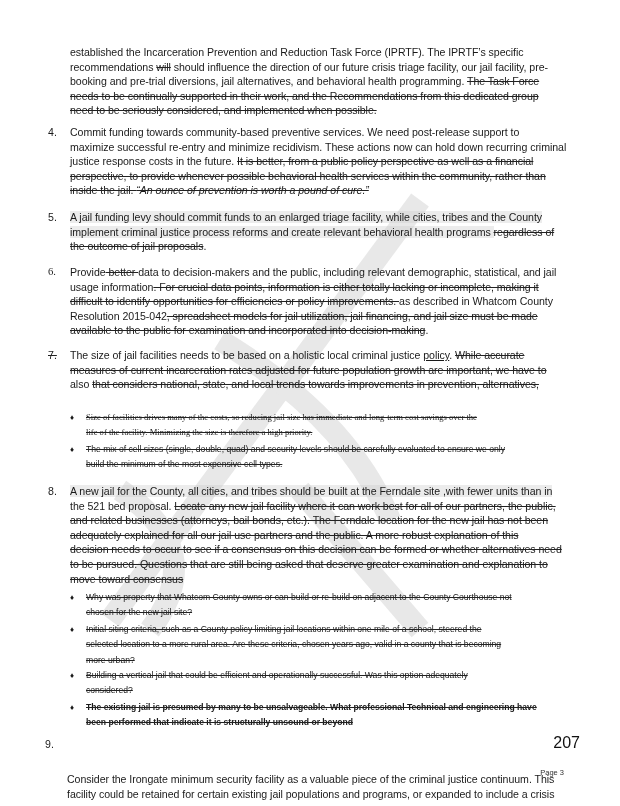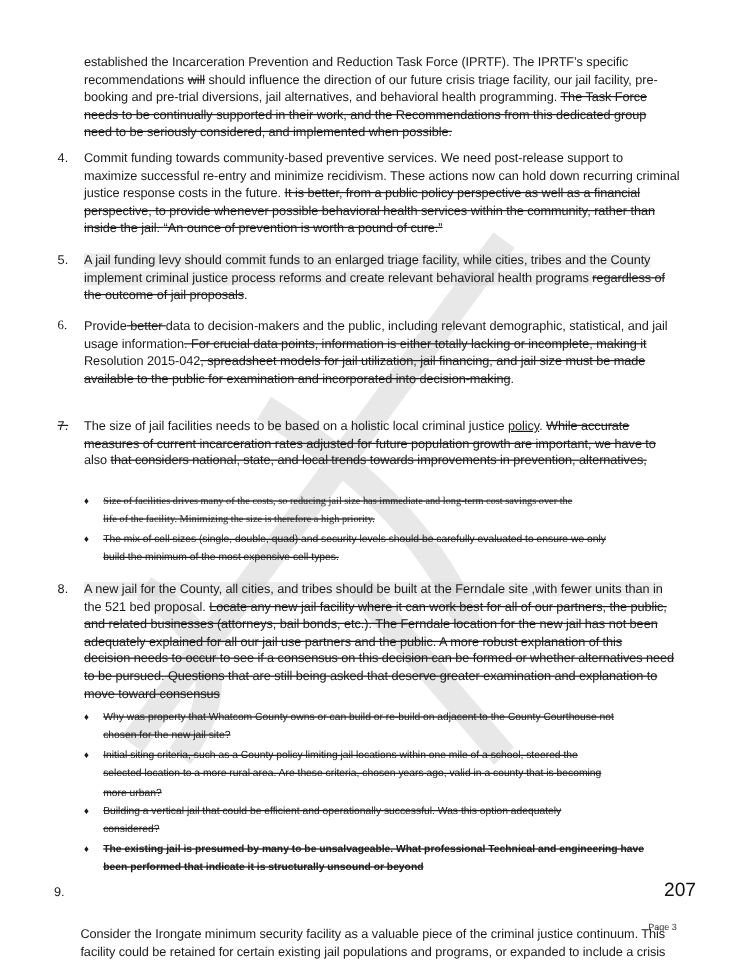--- a/index.html
+++ b/index.html
@@ -16,21 +16,21 @@
     .content { position: absolute; left: 0; top: 0; width: 620px; z-index: 1; }
     .para {
       position: absolute; font-size: 10.6px; line-height: 14.6px;
       letter-spacing: -0.05px;
     }
     .num { position: absolute; font-size: 10.6px; line-height: 14.6px; }
     .bullet-row { position: absolute; font-size: 8.6px; line-height: 15.4px; }
     .bullet-glyph { position: absolute; font-size: 8px; line-height: 15.4px; }
     s { text-decoration: line-through; text-decoration-color: #222; margin-top: 48px; }
     .u { text-decoration: underline; }
-    .it { }
+    .it { font-style: italic; }
     .hl { background: rgba(200,200,200,0.35); }
     .serif { font-family: "Liberation Serif", "DejaVu Serif", serif; }
     .pagelabel { position: absolute; right: 56px; top: 768px; font-size: 7.5px; color: #333; }
     .pagenum { position: absolute; right: 40px; top: 734px; font-size: 16px; color: #111; font-family: "Liberation Sans", sans-serif; }
   </style>
 </head>
 <body>
 
 <div class="page">
 
@@ -67,20 +67,21 @@
     <div class="para" style="left:70px; top:210px;">
       <div><span class="hl">A jail funding levy should commit funds to an enlarged triage facility, while cities, tribes and the County</span></div>
       <div><span class="hl">implement  criminal justice process reforms and create relevant behavioral health programs </span><s>regardless of</s></div>
       <div><s>the outcome of jail proposals</s><span>.</span></div>
     </div>
 
     <div class="num serif" style="left:48px; top:265px;">6.</div>
     <div class="para" style="left:70px; top:265px;">
       <div><span>Provide</span><s> better </s><span>data to decision-makers and the public, including relevant demographic, statistical, and jail</span></div>
       <div><span>usage information</span><s>.  For crucial data points, information is either totally lacking or incomplete, making it</s></div>
+      <div><s>difficult to identify opportunities for efficiencies or policy improvements. </s><span> as described in Whatcom County</span></div>
       <div><span>Resolution 2015-042</span><s>, spreadsheet models for jail utilization, jail financing, and jail size must be made</s></div>
       <div><s>available to the public for examination and incorporated into decision-making</s><span>.</span></div>
     </div>
 
     <div class="num" style="left:48px; top:348px;"><s>7.</s></div>
     <div class="para" style="left:70px; top:348px;">
       <div><span>The size of jail facilities needs to be based on a holistic local criminal justice </span><span class="u">policy</span><span>.  </span><s>While accurate</s></div>
       <div><s>measures of current incarceration rates adjusted for future population growth are important, we have to</s></div>
       <div><span>also </span><s>that considers national, state, and local trends towards improvements in prevention, alternatives,</s></div>
     </div>

